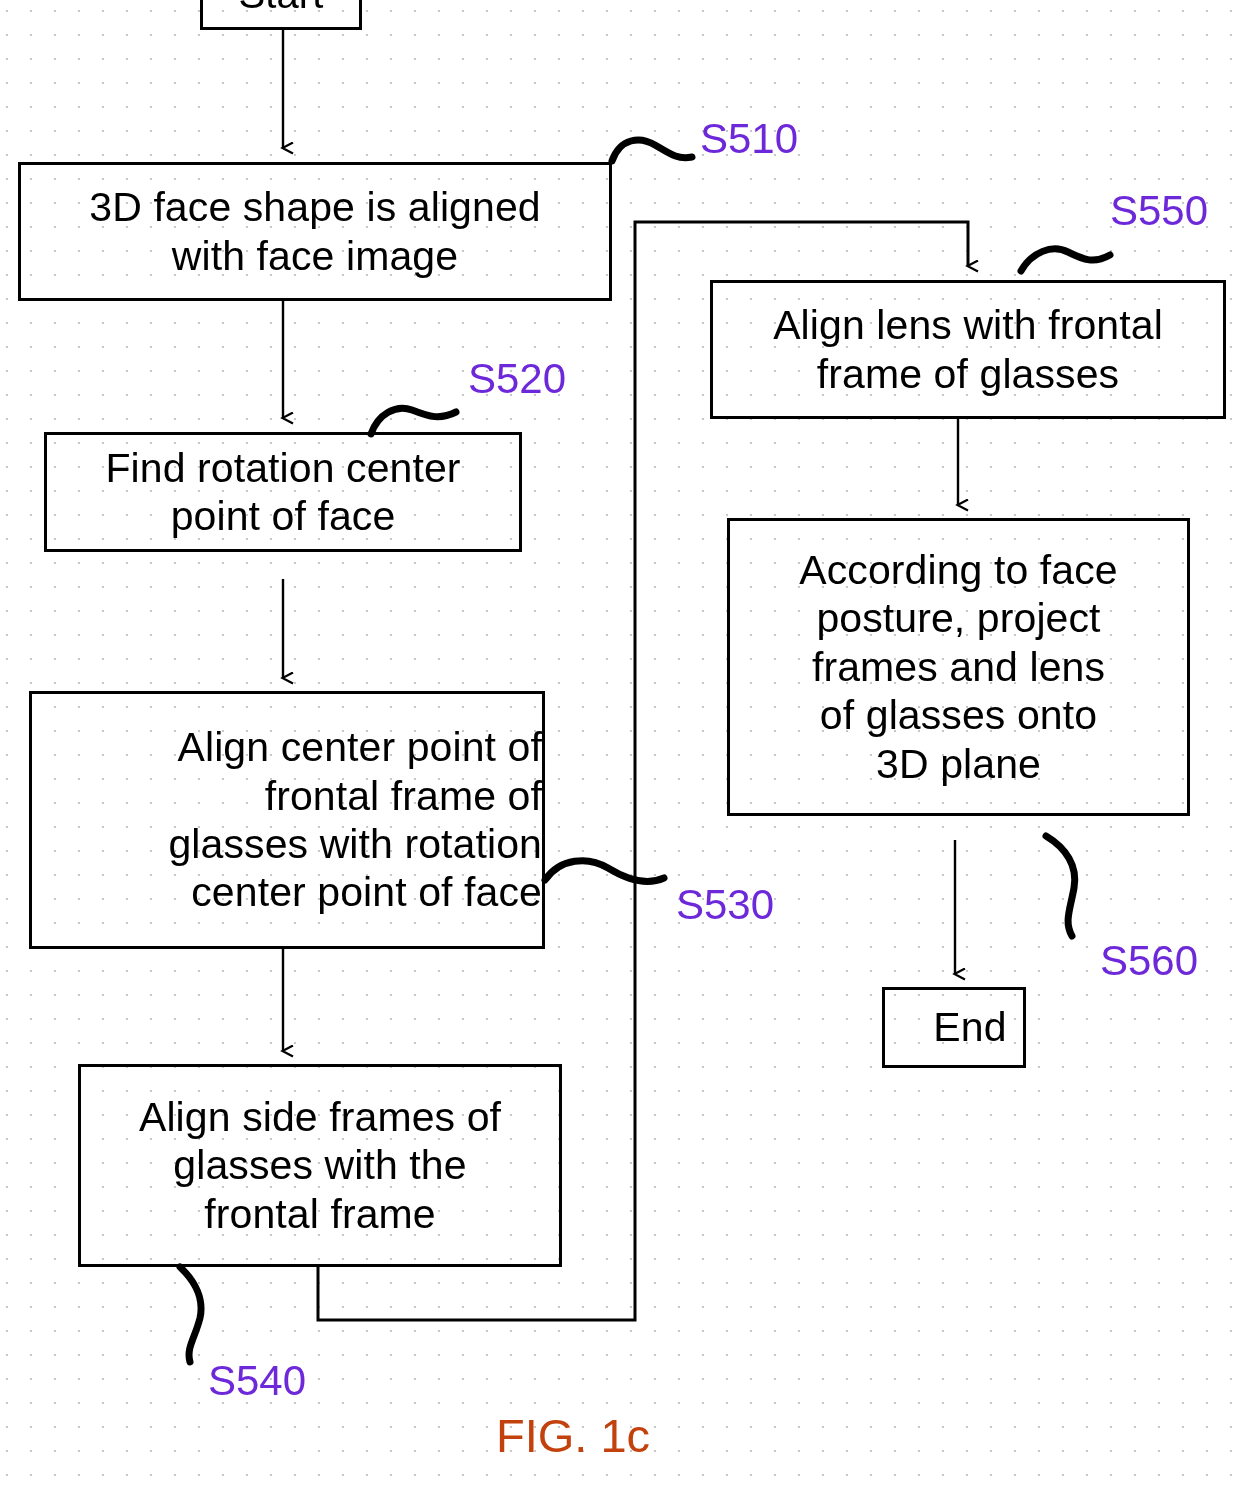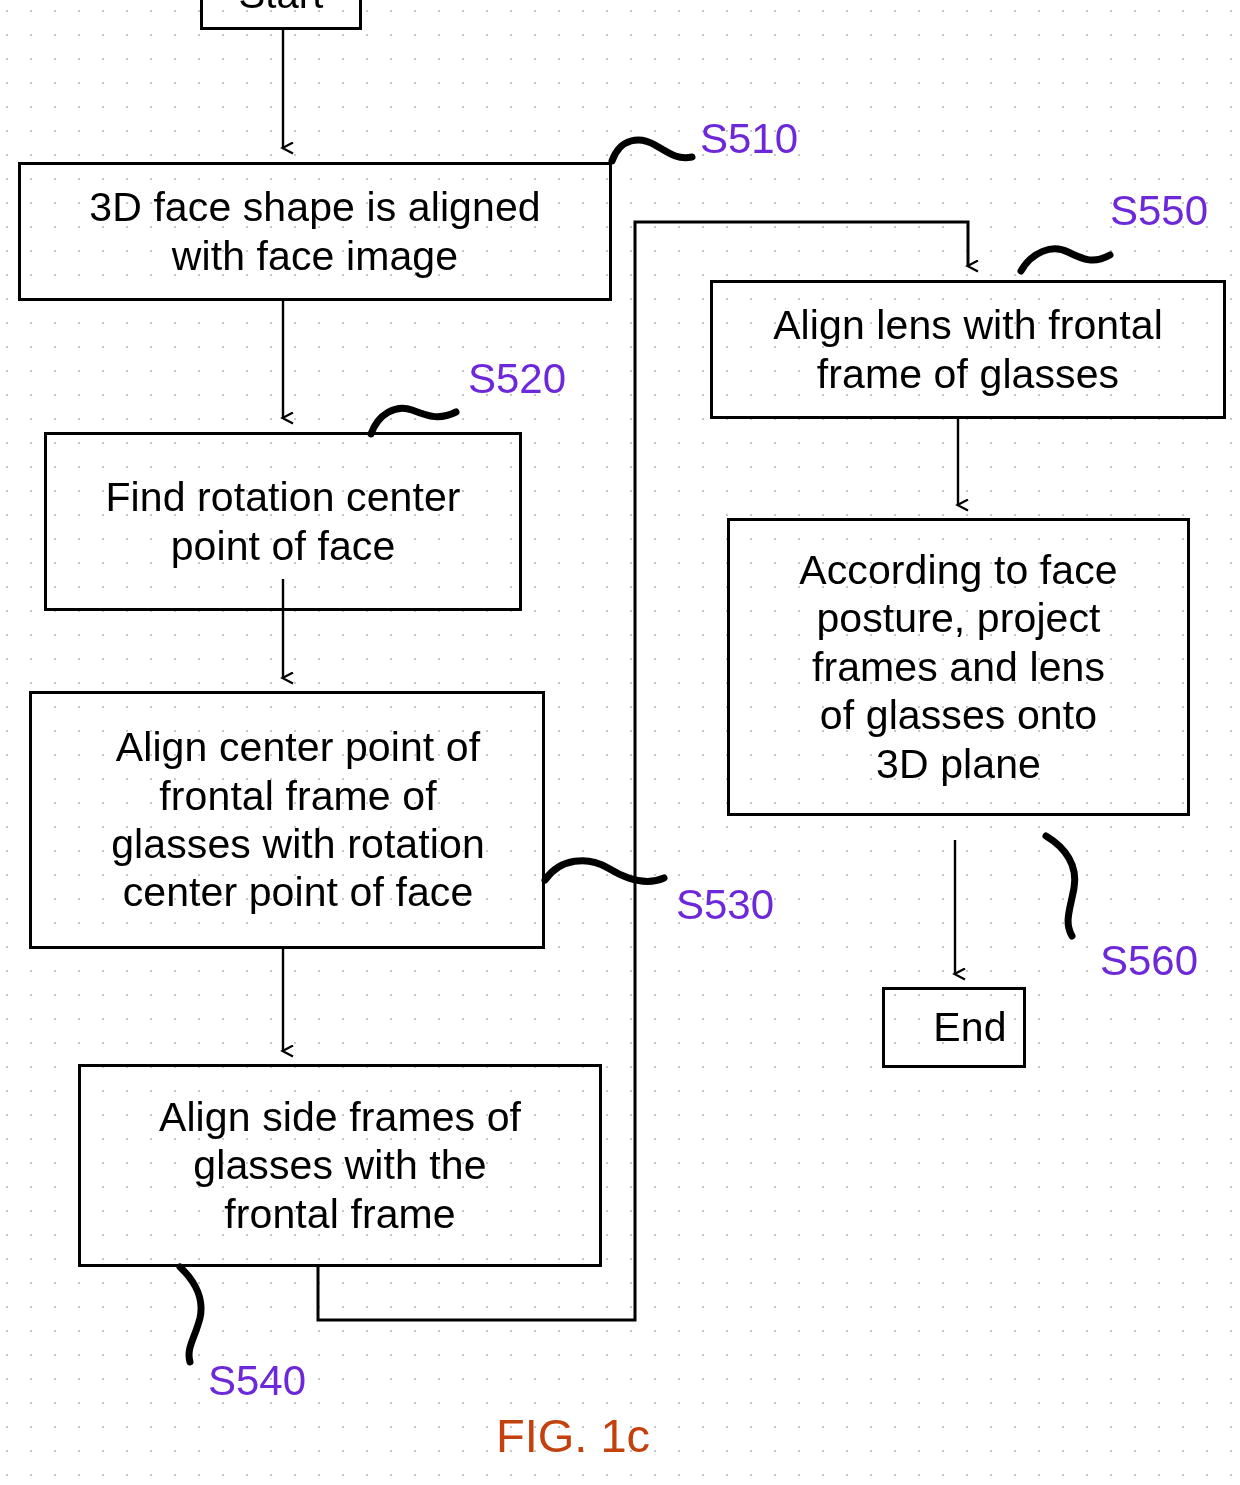--- a/index.html
+++ b/index.html
@@ -45,42 +45,42 @@
   }
   .node .node-text {
     display: block;
     width: 100%;
     text-align: center;
     line-height: 1.18;
     letter-spacing: 0.1px;
     white-space: pre-line;
   }
   .node.left-text .node-text {
-    text-align: center;
+    text-align: right;
     padding-left: 22px;
   }
   .step-label {
     position: absolute;
     color: #6d28d9;
     white-space: nowrap;
     line-height: 1;
   }
   .fig-label {
     position: absolute;
     color: #c2410c;
     white-space: nowrap;
     line-height: 1;
   }
 
   
   #node-start       { left: 200px; top: -40px;  width: 162px; height: 70px;  font-size: 40px; }
   #node-s510        { left: 18px;  top: 162px;  width: 594px; height: 139px; font-size: 41px; }
-  #node-s520        { left: 44px;  top: 432px;  width: 478px; height: 179px; font-size: 41px; }
+  #node-s520        { left: 44px;  top: 432px;  width: 478px; height: 120px; font-size: 41px; }
   #node-s530        { left: 29px;  top: 691px;  width: 516px; height: 258px; font-size: 41px; }
-  #node-s540        { left: 78px;  top: 1064px; width: 524px; height: 203px; font-size: 41px; }
+  #node-s540        { left: 78px;  top: 1064px; width: 484px; height: 203px; font-size: 41px; }
   #node-s550        { left: 710px; top: 280px;  width: 516px; height: 139px; font-size: 41px; }
   #node-s560        { left: 727px; top: 518px;  width: 463px; height: 298px; font-size: 41px; }
   #node-end         { left: 882px; top: 987px;  width: 144px; height: 81px;  font-size: 41px; padding-left: 32px; }
 
   
   #label-s510 { left: 700px;  top: 118px;  font-size: 42px; }
   #label-s520 { left: 468px;  top: 358px;  font-size: 42px; }
   #label-s530 { left: 676px;  top: 853px;  font-size: 42px; margin-top: 31px; }
   #label-s540 { left: 208px;  top: 1360px; font-size: 42px; }
   #label-s550 { left: 1110px; top: 190px;  font-size: 42px; }

